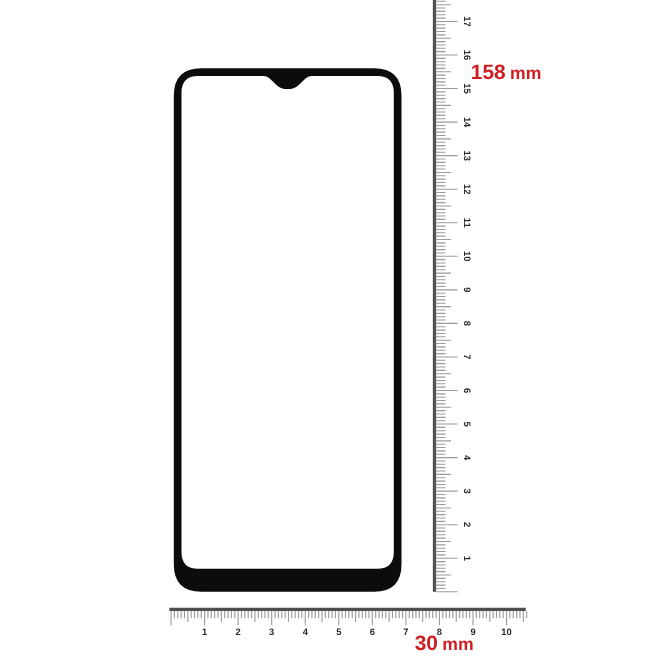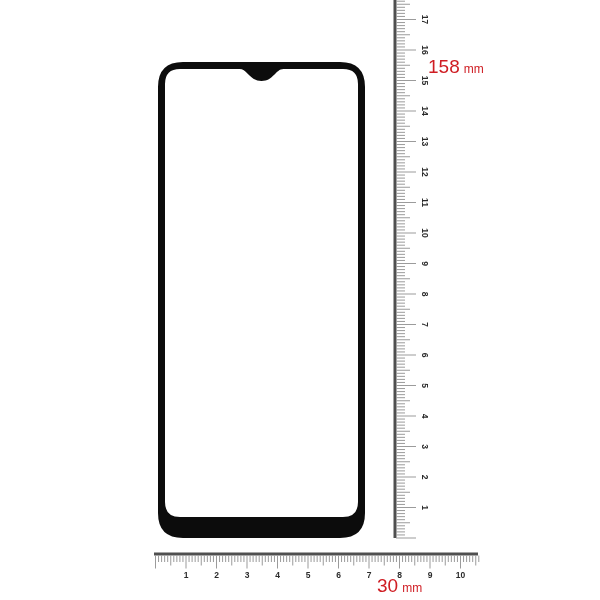--- a/index.html
+++ b/index.html
@@ -7,24 +7,24 @@
     position:relative;width:600px;height:600px;overflow:hidden;
     background:var(--background,#ffffff);
     font-family:"Liberation Sans", sans-serif;
   }
   .glass{position:absolute;left:150px;top:55px;}
   .glass path{fill:var(--glass-border,#0c0c0c);}
   .vruler{position:absolute;left:385px;top:0;}
   .hruler{position:absolute;left:152px;top:549px;}
   .measure{
     position:absolute;display:flex;align-items:baseline;gap:4px;
-    color:var(--measurement-text,#cf1d23);font-weight:normal;white-space:nowrap;
+    color:var(--measurement-text,#cf1d23);font-weight:bold;white-space:nowrap;
   }
   .measure .val{font-size:19px;line-height:1;}
-  .measure .unit{font-size:12px;line-height:1;}
+  .measure .unit{font-size:16px;line-height:1;}
   .measure.height{left:428px;top:57px;}
   .measure.width{left:377px;top:576px;}
   .ruler-number{
     font-family:"Liberation Sans", sans-serif;font-size:8.5px;font-weight:bold;
     fill:var(--ruler-number,#2b2b2b);
   }
 </style>
 </head>
 <body>
 

